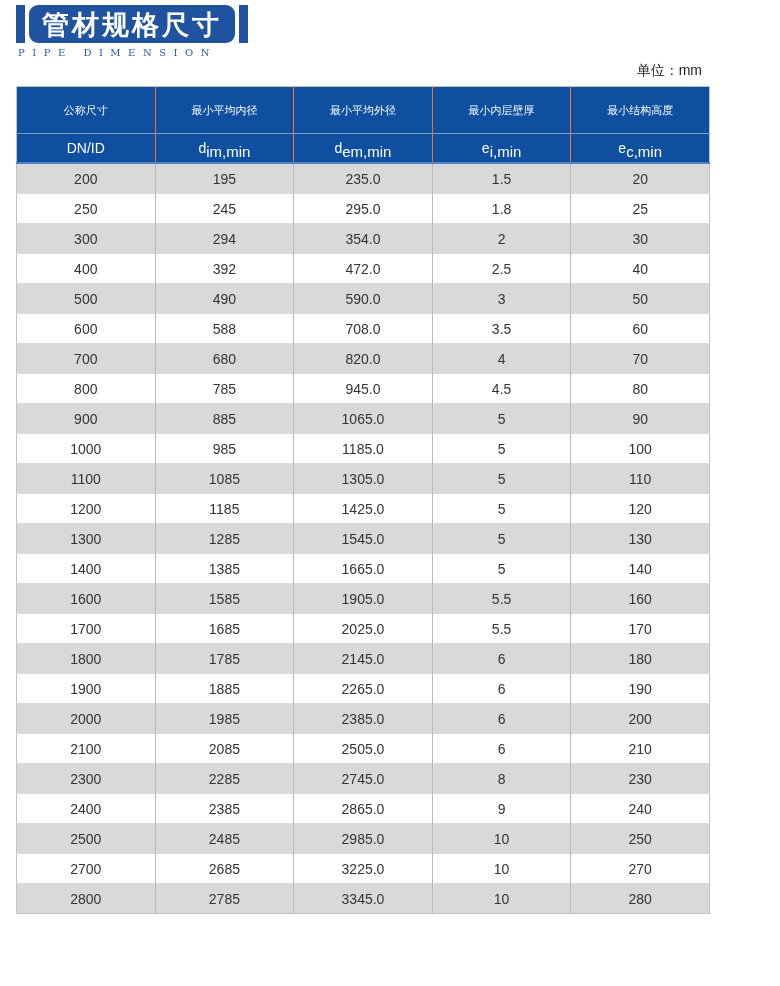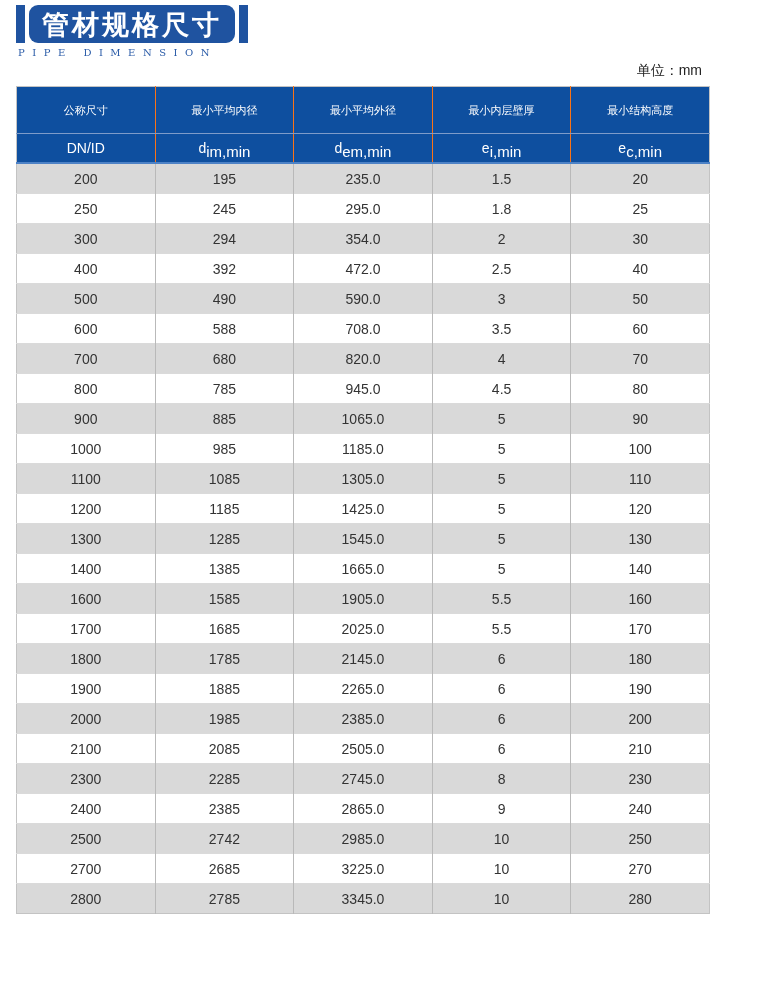--- a/index.html
+++ b/index.html
@@ -285,21 +285,21 @@
         </tr>
         <tr>
           <td>2400</td>
           <td>2385</td>
           <td>2865.0</td>
           <td>9</td>
           <td>240</td>
         </tr>
         <tr>
           <td>2500</td>
-          <td>2742</td>
+          <td>2485</td>
           <td>2985.0</td>
           <td>10</td>
           <td>250</td>
         </tr>
         <tr>
           <td>2700</td>
           <td>2685</td>
           <td>3225.0</td>
           <td>10</td>
           <td>270</td>

